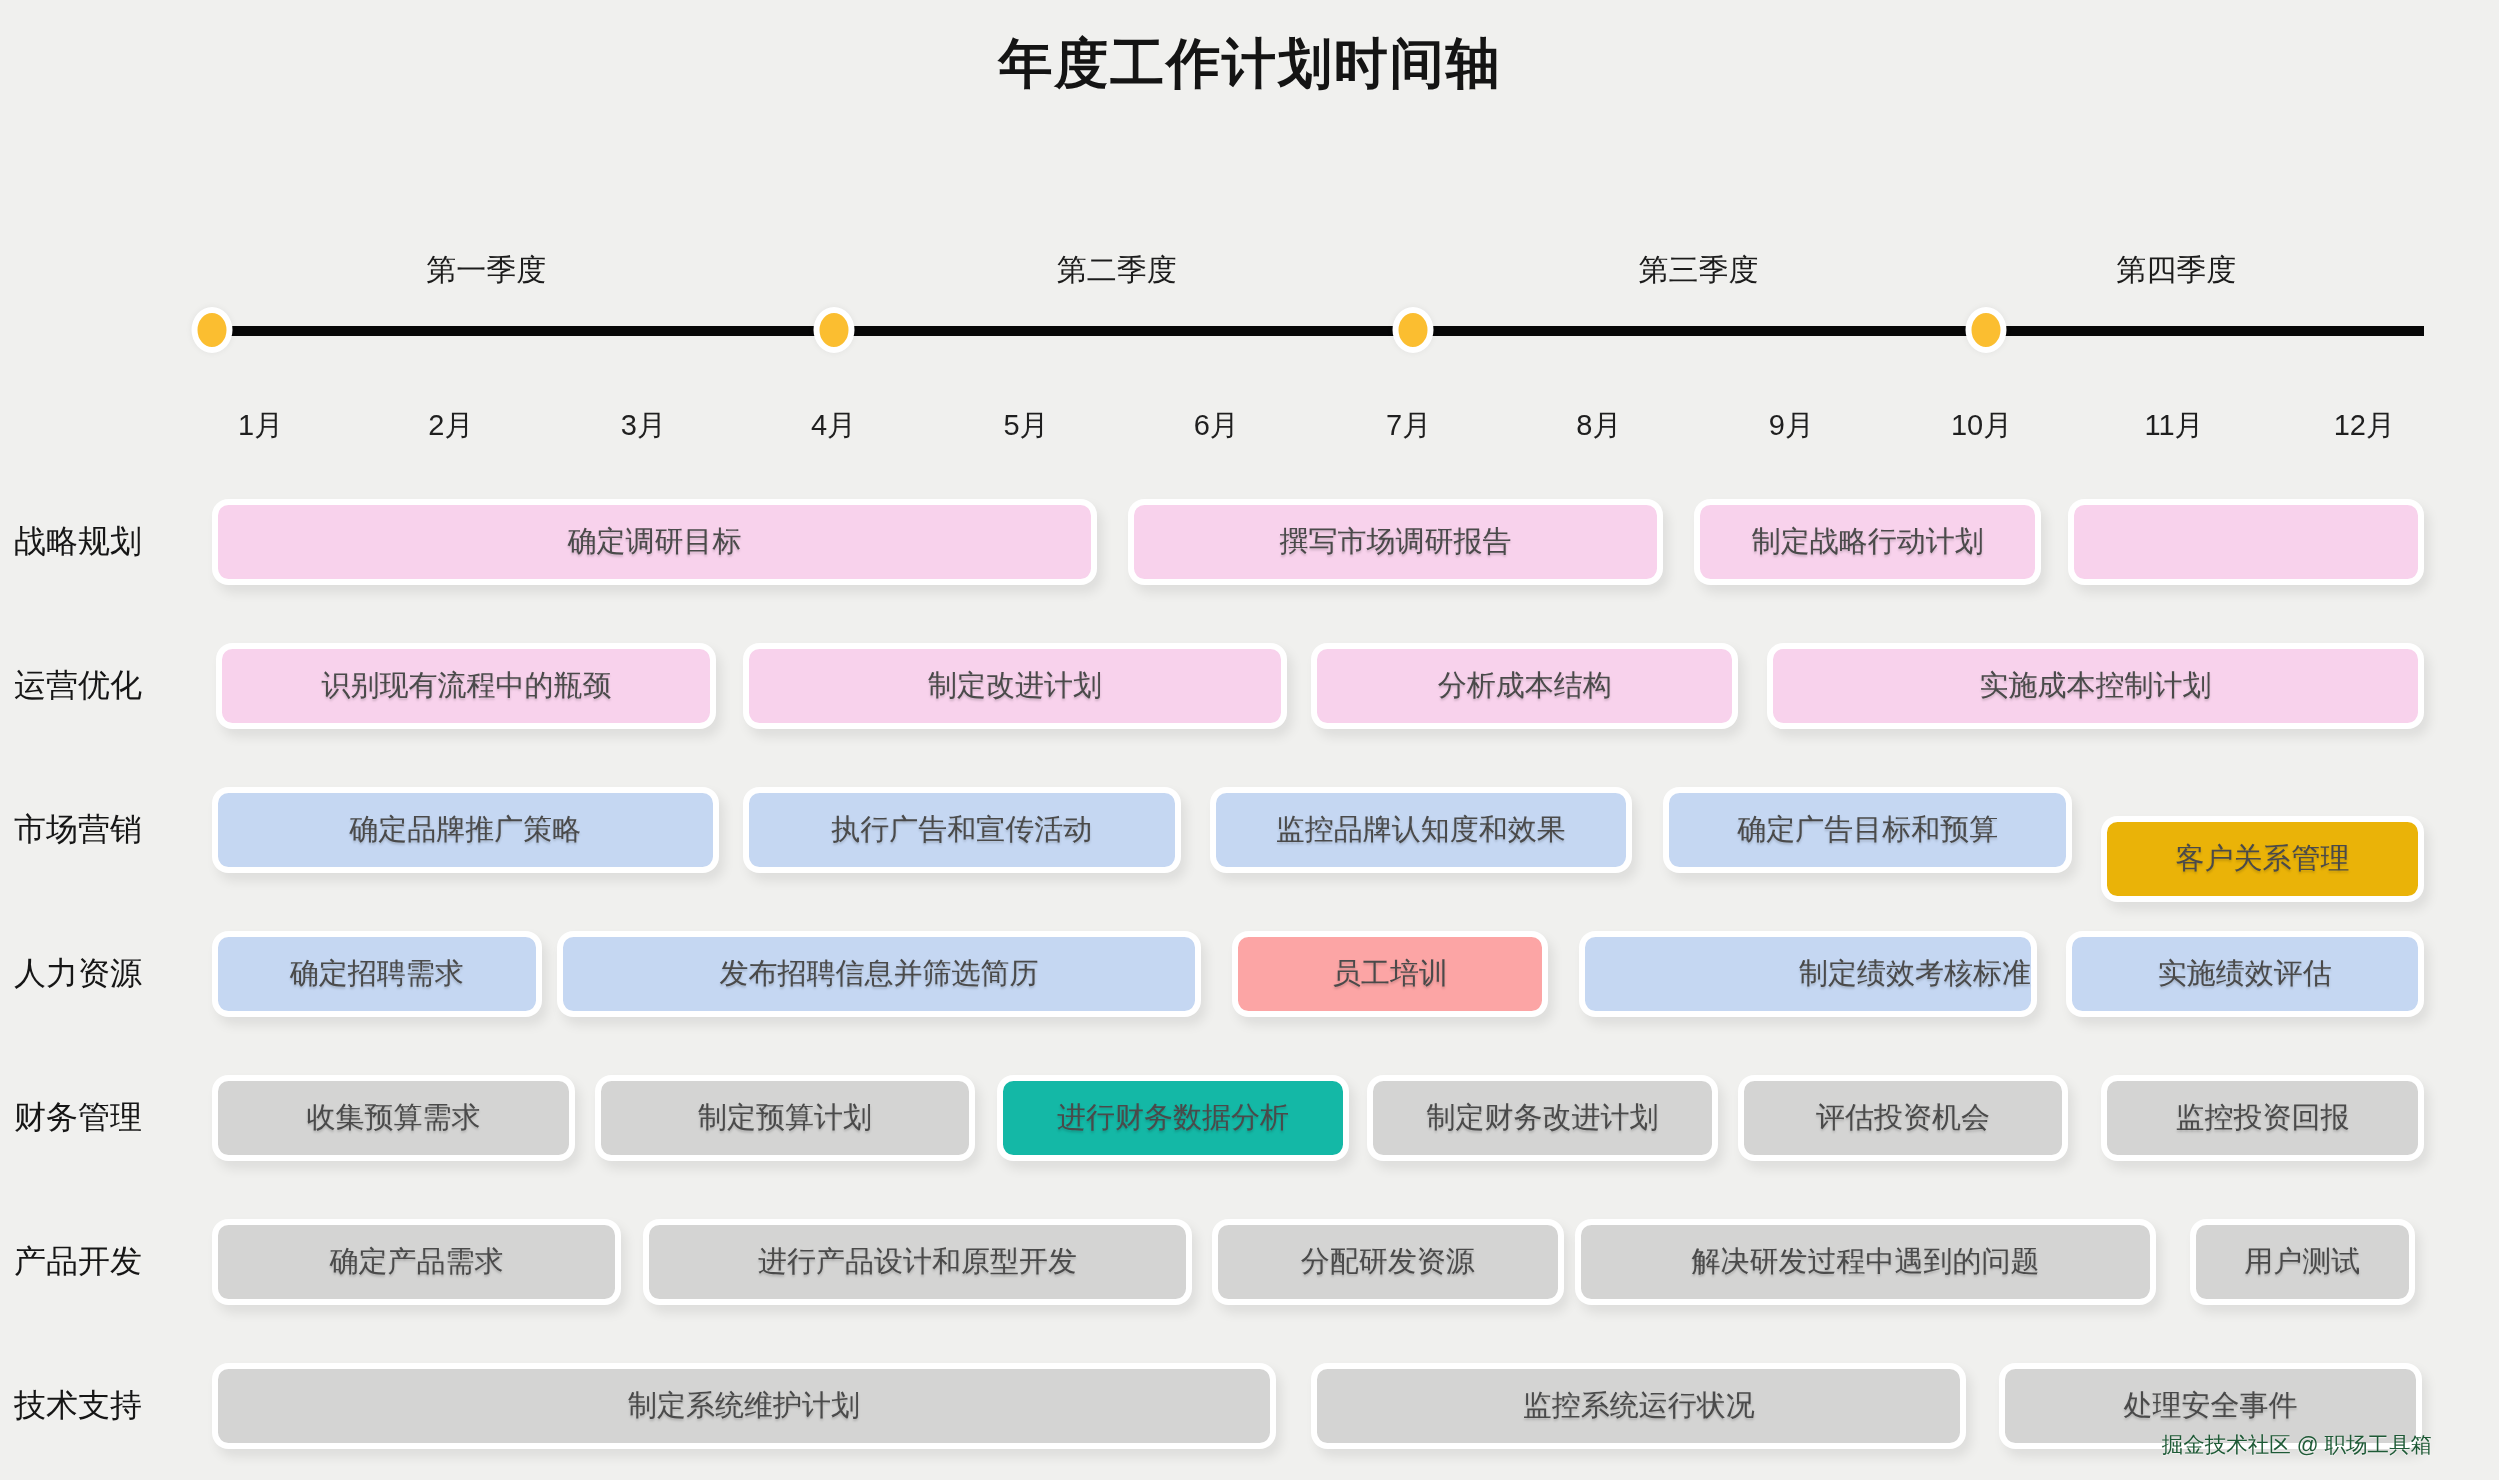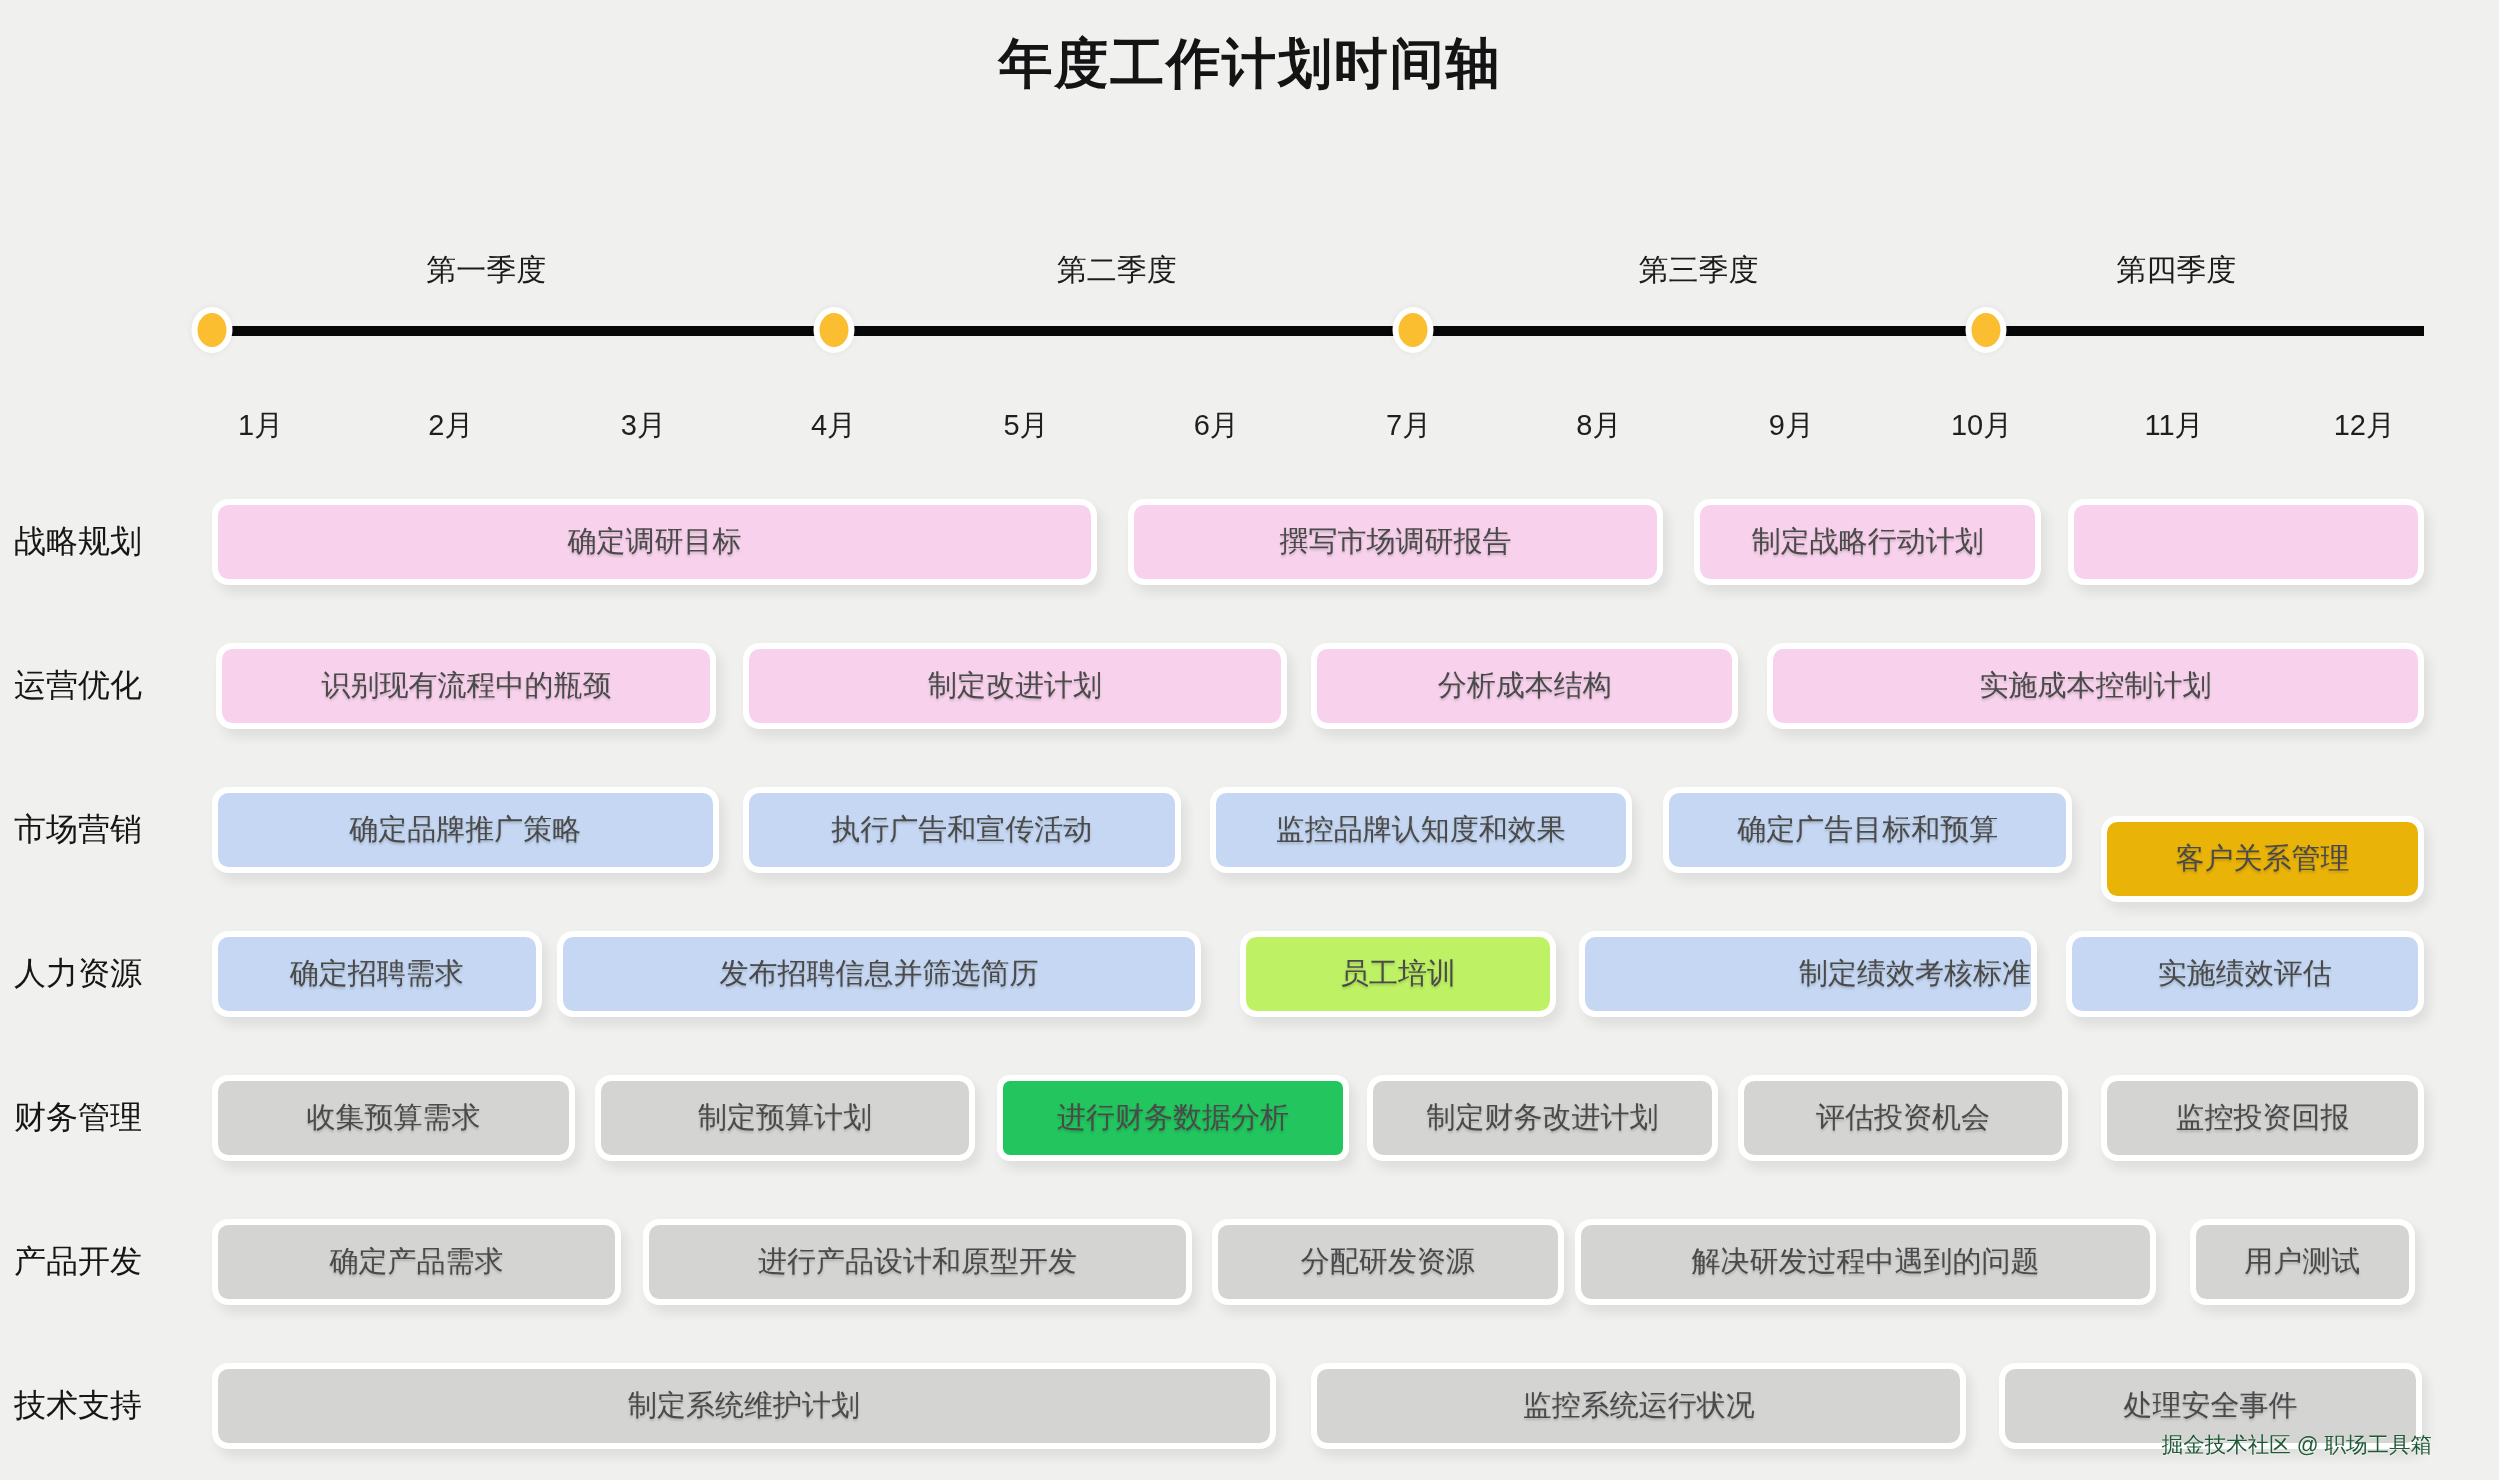--- a/index.html
+++ b/index.html
@@ -116,41 +116,41 @@
       </div>
       <div class="row">
         <div class="row-label">人力资源</div>
         <div class="row-bars">
           <div class="bar" style="left: 0%; width: 14.9%; background: rgb(197, 215, 242); border-color: rgb(255, 255, 255);">
             <span class="bar-label">确定招聘需求</span>
           </div>
           <div class="bar" style="left: 15.6%; width: 29.1%; background: rgb(197, 215, 242); border-color: rgb(255, 255, 255);">
             <span class="bar-label">发布招聘信息并筛选简历</span>
           </div>
-          <div class="bar" style="left: 46.1%; width: 14.3%; background: #bef264; border-color: rgb(255, 255, 255); margin-left: 8px;">
+          <div class="bar" style="left: 46.1%; width: 14.3%; background: #fca5a5; border-color: rgb(255, 255, 255);">
             <span class="bar-label">员工培训</span>
           </div>
           <div class="bar" style="left: 61.8%; width: 20.7%; background: rgb(197, 215, 242); border-color: rgb(255, 255, 255); justify-content: flex-end;">
             <span class="bar-label">制定绩效考核标准</span>
           </div>
           <div class="bar" style="left: 83.8%; width: 16.2%; background: rgb(197, 215, 242); border-color: rgb(255, 255, 255);">
             <span class="bar-label">实施绩效评估</span>
           </div>
         </div>
       </div>
       <div class="row">
         <div class="row-label">财务管理</div>
         <div class="row-bars">
           <div class="bar" style="left: 0%; width: 16.4%; background: rgb(212, 212, 211); border-color: rgb(255, 255, 255);">
             <span class="bar-label">收集预算需求</span>
           </div>
           <div class="bar" style="left: 17.3%; width: 17.2%; background: rgb(212, 212, 211); border-color: rgb(255, 255, 255);">
             <span class="bar-label">制定预算计划</span>
           </div>
-          <div class="bar" style="left: 35.5%; width: 15.9%; background: #22c55e; border-color: rgb(255, 255, 255); border-radius: 13px;">
+          <div class="bar" style="left: 35.5%; width: 15.9%; background: #14b8a6; border-color: rgb(255, 255, 255);">
             <span class="bar-label">进行财务数据分析</span>
           </div>
           <div class="bar" style="left: 52.2%; width: 15.9%; background: rgb(212, 212, 211); border-color: rgb(255, 255, 255);">
             <span class="bar-label">制定财务改进计划</span>
           </div>
           <div class="bar" style="left: 69%; width: 14.9%; background: rgb(212, 212, 211); border-color: rgb(255, 255, 255);">
             <span class="bar-label">评估投资机会</span>
           </div>
           <div class="bar" style="left: 85.4%; width: 14.6%; background: rgb(212, 212, 211); border-color: rgb(255, 255, 255);">
             <span class="bar-label">监控投资回报</span>

